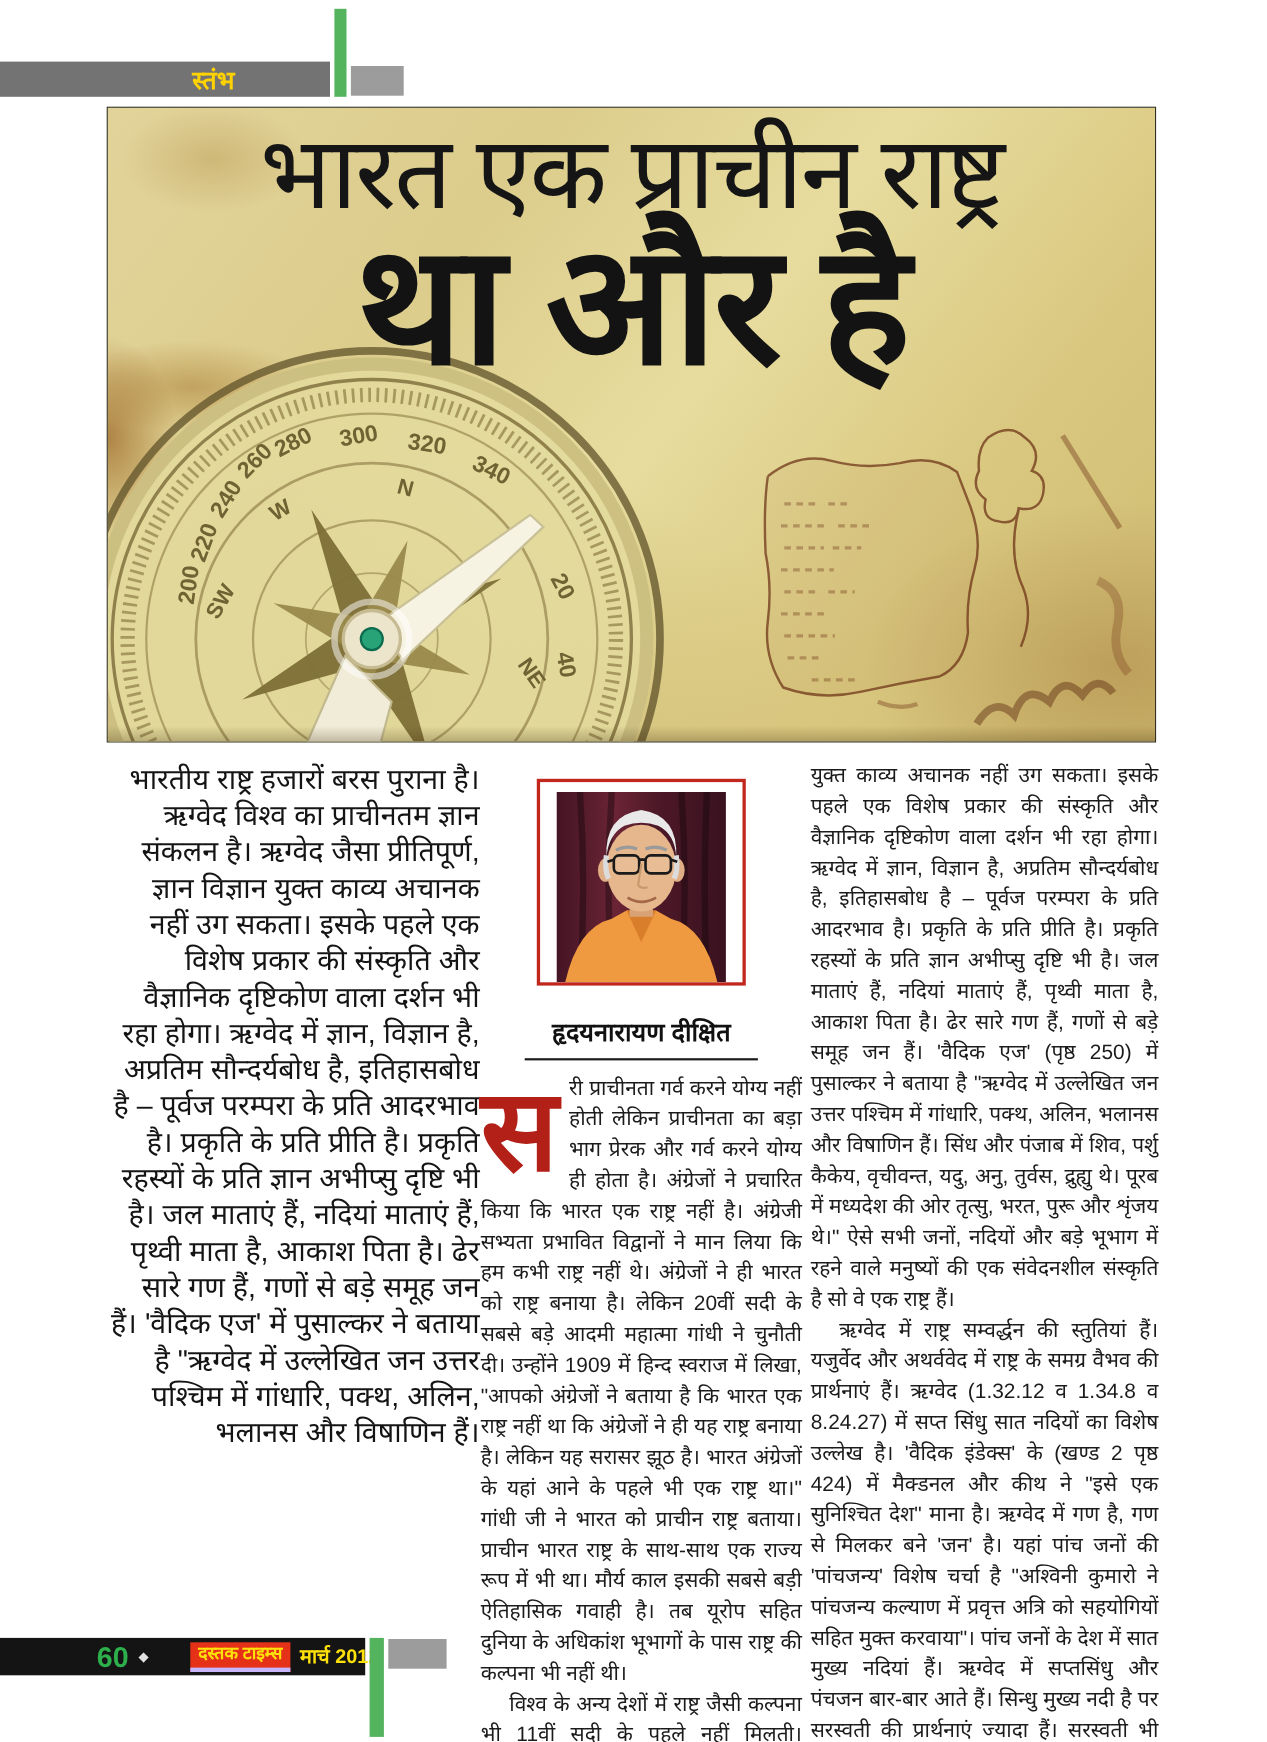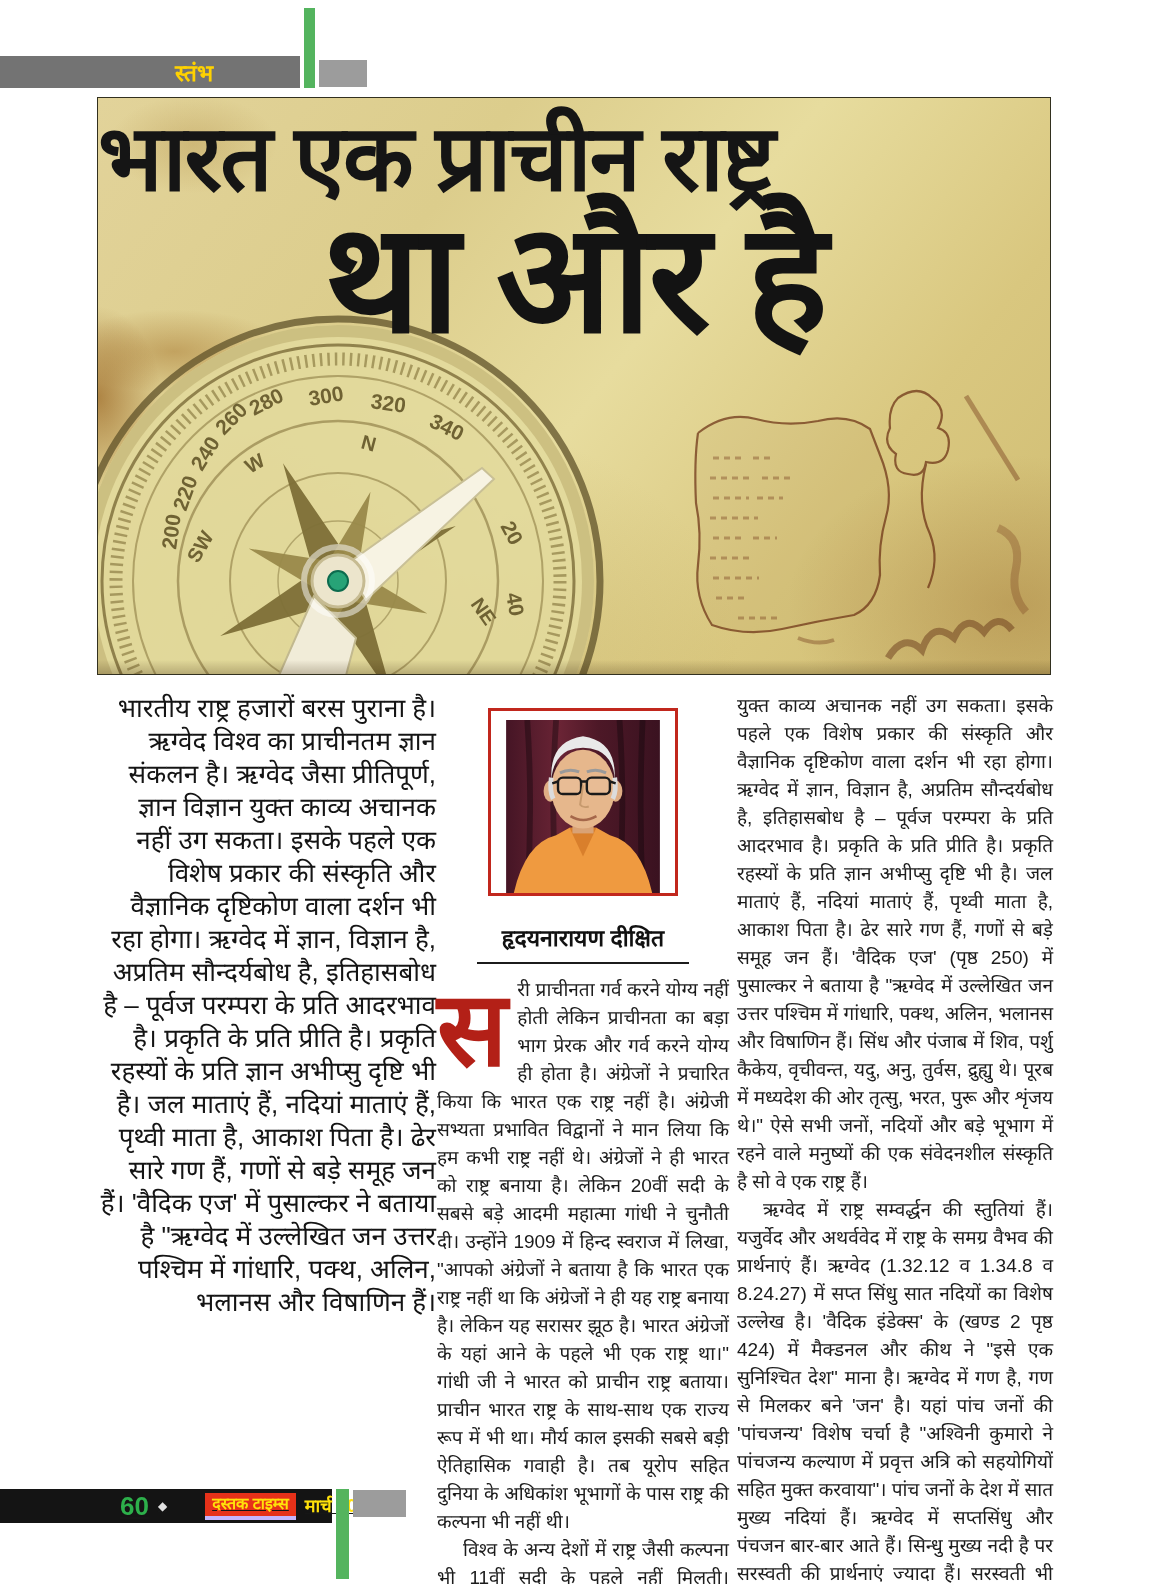--- a/index.html
+++ b/index.html
@@ -23,22 +23,22 @@
     border:1px solid #32301f;
     background:
       radial-gradient(ellipse 90px 130px at 0% 52%, rgba(148,92,26,.65), rgba(148,92,26,0) 70%),
       radial-gradient(ellipse 160px 60px at 8% 44%, rgba(160,108,36,.45), rgba(160,108,36,0) 70%),
       radial-gradient(ellipse 120px 70px at 10% 8%, rgba(166,126,52,.30), rgba(166,126,52,0) 70%),
       radial-gradient(ellipse 300px 200px at 96% 88%, rgba(150,100,40,.35), rgba(150,100,40,0) 75%),
       radial-gradient(ellipse 500px 320px at 28% 95%, rgba(175,148,66,.35), rgba(175,148,66,0) 75%),
       linear-gradient(128deg,#e2d39a 0%,#dccd8c 30%,#e7dc9e 52%,#d9c77f 76%,#cfbc72 100%);
   }
   .hero .headline1{
-    position:absolute;left:0;top:8px;width:100%;text-align:left;
-    font-size:92px;line-height:104px;font-weight:700;color:#151515;letter-spacing:-2px;
+    position:absolute;left:0;top:8px;width:100%;text-align:center;
+    font-size:92px;line-height:104px;font-weight:400;color:#151515;letter-spacing:-2px;
   }
   .hero .headline2{
     position:absolute;left:0;top:96px;width:100%;text-align:center;
     font-size:152px;line-height:168px;font-weight:900;color:#131313;letter-spacing:-3px;
   }
   .hero svg.hero-art{position:absolute;left:0;top:0;width:952px;height:576px;}
   .hero .bottom-shade{position:absolute;left:0;bottom:0;width:100%;height:14px;
     background:linear-gradient(rgba(60,40,10,0),rgba(60,40,10,.25));}
 
   
@@ -60,21 +60,21 @@
     float:left;color:#b32017;font-weight:bold;font-size:104px;line-height:102px;
     margin:2px 10px 0 0;
   }
   .indent{text-indent:26px;margin:0;}
   .noindent{margin:0;}
   .col3{position:absolute;left:737px;top:692px;width:316px;}
 
   
   .footer-bar{
     position:absolute;left:0;top:1489px;width:332px;height:34px;background:#141414;
-    display:flex;align-items:center;gap:9px;padding-left:120px;box-sizing:border-box;text-decoration:underline;
+    display:flex;align-items:center;gap:9px;padding-left:88px;box-sizing:border-box;
   }
   .page-number{color:#2db04b;font-size:26px;font-weight:bold;line-height:1;}
   .diamond{color:#e2e2e2;font-size:12px;line-height:1;}
   .magazine-logo{
     background:#e63119;color:#ffe10a;font-weight:bold;font-size:16px;line-height:1;
     padding:3px 7px 4px;border-bottom:4px solid #c4b5fd;white-space:nowrap;margin-left:29px;
   }
   .issue-date{color:#ffe10a;font-weight:bold;font-size:18px;line-height:1;white-space:nowrap;}
   .footer-green{position:absolute;left:336px;top:1489px;width:13px;height:90px;background:#54b45e;}
   .footer-gray{position:absolute;left:353px;top:1490px;width:53px;height:27px;background:#9c9c9c;}

